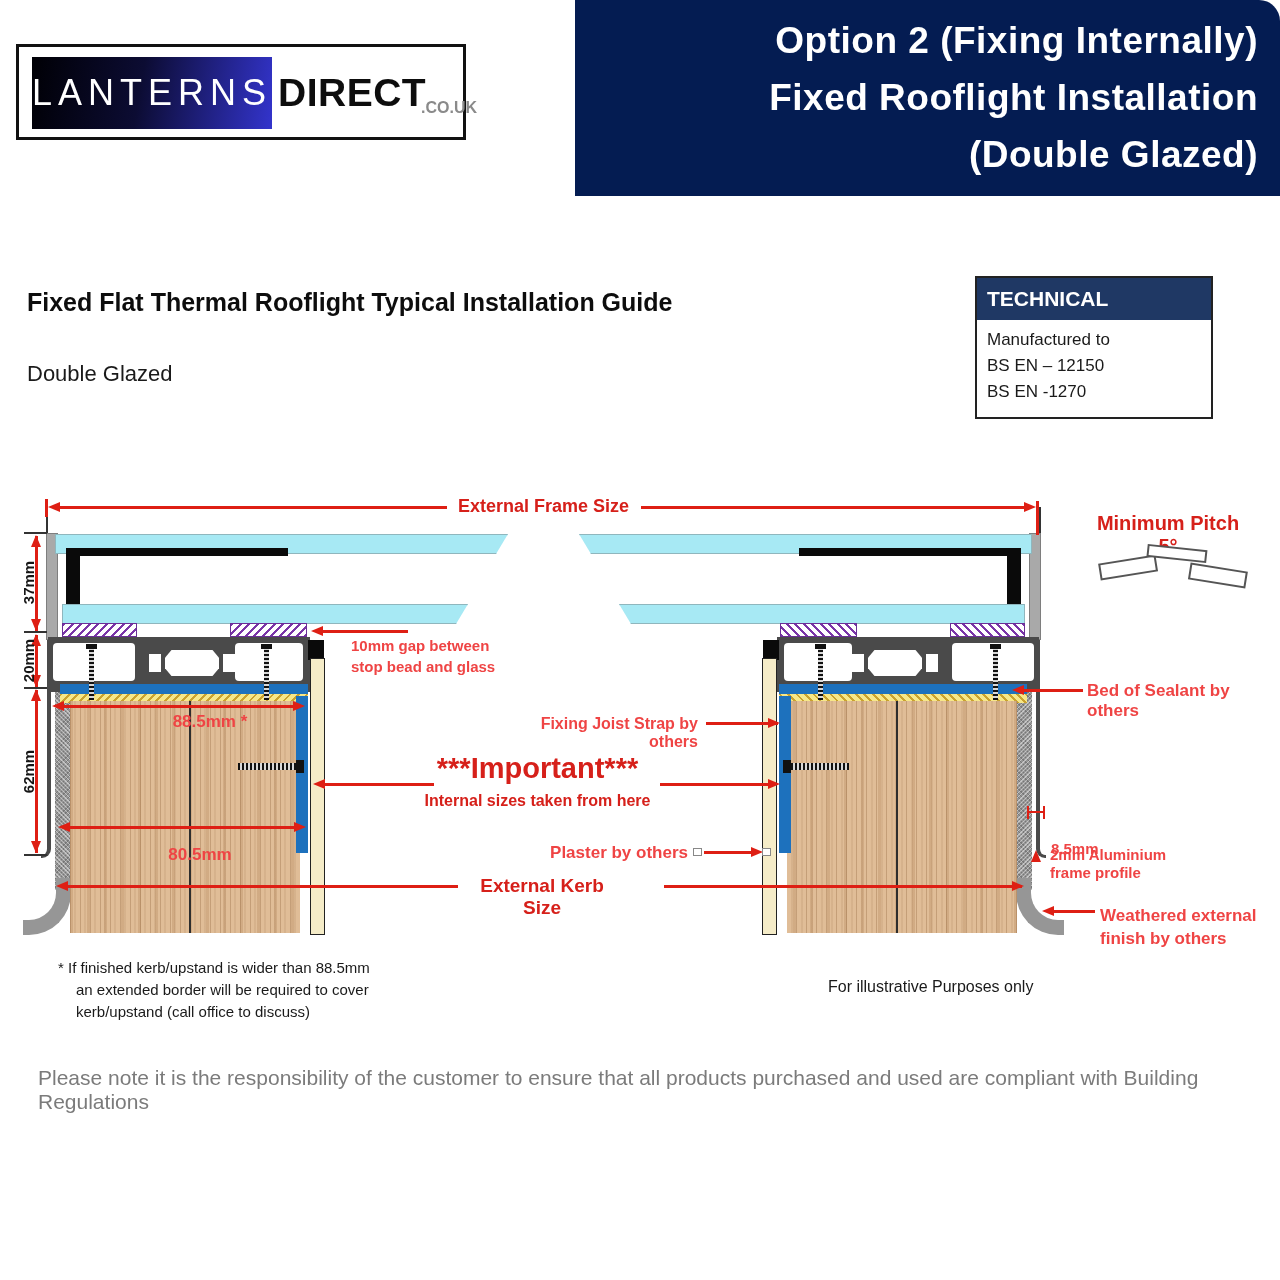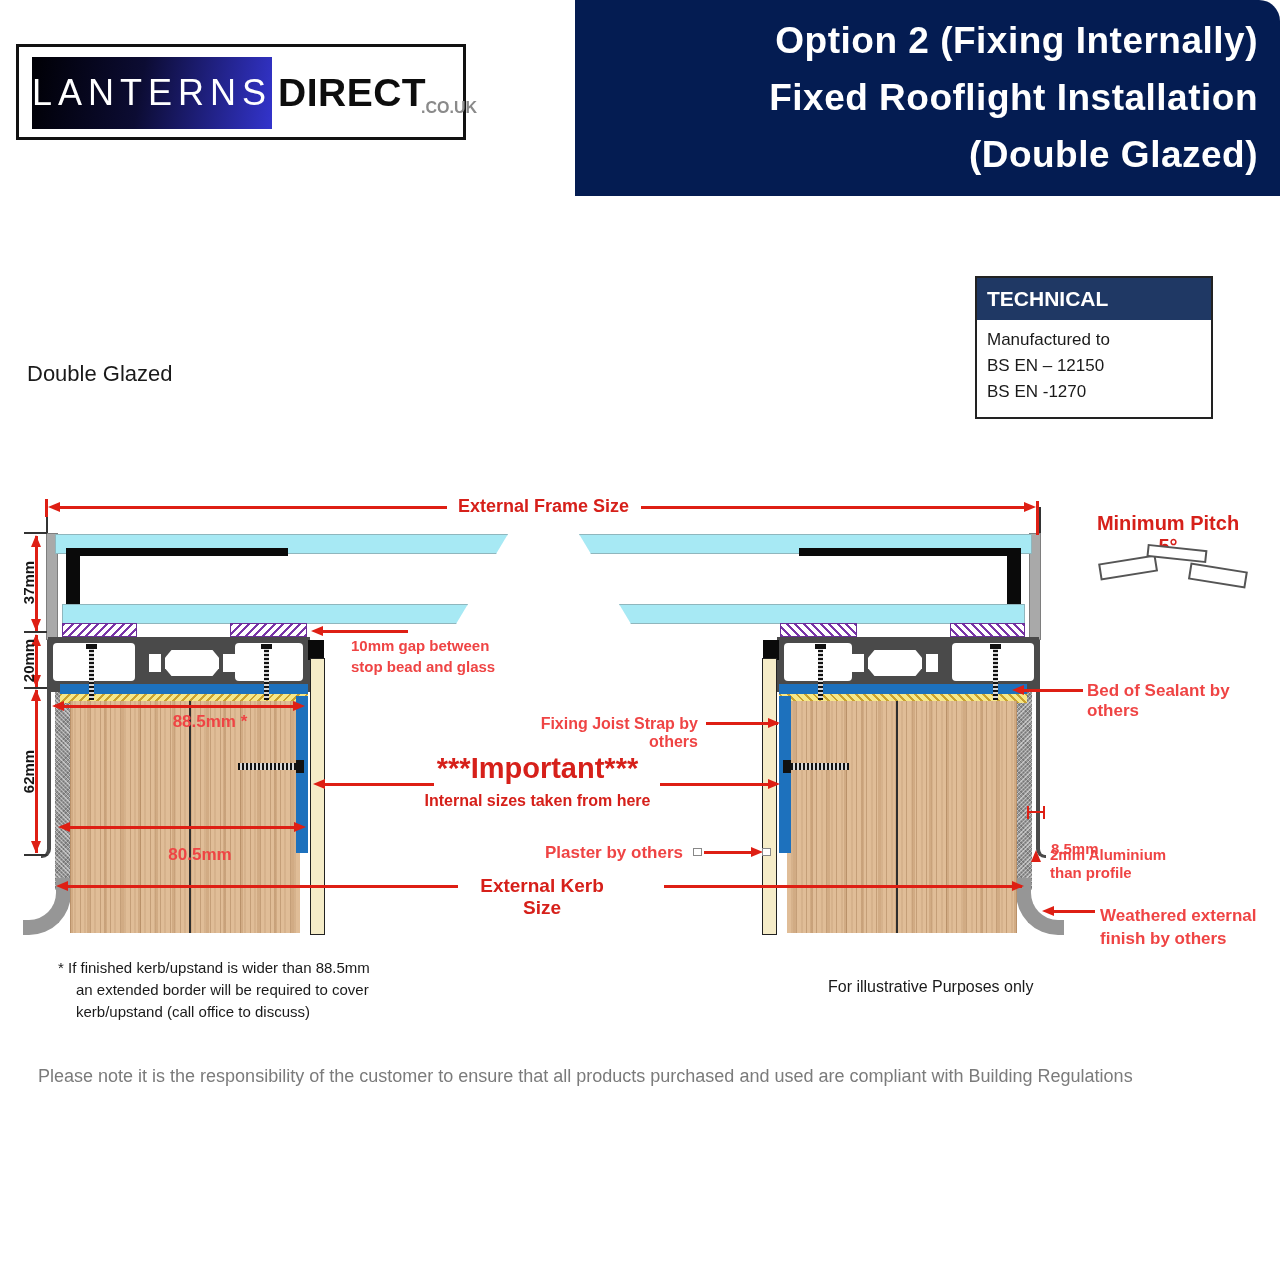--- a/index.html
+++ b/index.html
@@ -78,39 +78,40 @@
   .extTick{position:absolute;left:0;top:7px;width:2px;height:27px;background:#333;}
   .screwV{position:absolute;top:148px;width:5px;height:52px;background:repeating-linear-gradient(0deg,#111 0 2px,#d8d8d8 2px 4px);}
   .screwV::before{content:"";position:absolute;left:-3px;top:-4px;width:11px;height:5px;background:#111;}
   .s1{left:43px;} .s2{left:218px;}
   .screwH{position:absolute;left:192px;top:263px;width:60px;height:7px;background:repeating-linear-gradient(90deg,#111 0 2px,#d8d8d8 2px 4px);}
   .screwHead{position:absolute;left:250px;top:260px;width:8px;height:13px;background:#111;}
 
   .sq{position:absolute;width:9px;height:8px;background:#fff;border:1.5px solid #888;box-sizing:border-box;}
 
   .note{position:absolute;font-size:15px;color:#1a1a1a;}
-  .footer{position:absolute;left:38px;top:1066px;font-size:18px;color:#7b7b7b;}
+  .footer{position:absolute;left:38px;top:1066px;font-size:21px;color:#7b7b7b;}
 </style>
 </head>
 <body>
 
 <div class="canvas">
 
   <div class="banner">
     <div>Option 2 (Fixing Internally)</div>
     <div>Fixed Rooflight Installation</div>
     <div>(Double Glazed)</div>
   </div>
 
   <div class="logo-box">
     <div class="logo-grad">LANTERNS</div>
     <div class="logo-direct">DIRECT</div>
     <div class="logo-couk">.CO.UK</div>
   </div>
 
+  <div class="title-main">Fixed Flat Thermal Rooflight Typical Installation Guide</div>
   <div class="title-sub">Double Glazed</div>
 
   <div class="tech">
     <div class="tech-head">TECHNICAL</div>
     <div class="tech-body">
       <div>Manufactured to</div>
       <div>BS EN – 12150</div>
       <div>BS EN -1270</div>
     </div>
   </div>
@@ -232,38 +233,38 @@
   <div class="rline" style="left:706px;top:722px;width:72px;"></div>
   <div class="arrR" style="left:768px;top:718px;"></div>
 
   <div class="rtext" style="left:420px;top:752px;width:235px;text-align:center;font-size:29px;">***Important***</div>
   <div class="rtext" style="left:420px;top:792px;width:235px;text-align:center;font-size:16px;">Internal sizes taken from here</div>
   <div class="arrL" style="left:313px;top:779px;"></div>
   <div class="rline" style="left:324px;top:783px;width:110px;"></div>
   <div class="rline" style="left:660px;top:783px;width:110px;"></div>
   <div class="arrR" style="left:768px;top:779px;"></div>
 
-  <div class="btext" style="left:540px;top:843px;width:148px;text-align:center;font-size:17px;">Plaster by others</div>
+  <div class="btext" style="left:540px;top:843px;width:148px;text-align:right;font-size:17px;">Plaster by others</div>
   <div class="sq" style="left:693px;top:848px;"></div>
   <div class="rline" style="left:704px;top:851px;width:50px;"></div>
   <div class="arrR" style="left:751px;top:847px;"></div>
   <div class="sq" style="left:762px;top:848px;"></div>
 
   <div class="arrL" style="left:1012px;top:685px;"></div>
   <div class="rline" style="left:1023px;top:689px;width:60px;"></div>
   <div class="btext" style="left:1087px;top:681px;font-size:17px;">Bed of Sealant by others</div>
 
   <div class="rvline" style="left:1027px;top:806px;height:13px;width:2px;"></div>
   <div class="rline" style="left:1027px;top:811px;width:17px;height:2px;"></div>
   <div class="rvline" style="left:1043px;top:806px;height:13px;width:2px;"></div>
   <div class="btext" style="left:1051px;top:804px;font-size:15px;margin-top:36px;">8.5mm</div>
 
   <div class="arrU" style="left:1031px;top:850px;border-bottom-color:#de1f14;"></div>
   <div class="btext" style="left:1050px;top:846px;font-size:15px;">2mm Aluminium</div>
-  <div class="btext" style="left:1050px;top:864px;font-size:15px;">than profile</div>
+  <div class="btext" style="left:1050px;top:864px;font-size:15px;">frame profile</div>
 
   <div class="arrL" style="left:1042px;top:906px;"></div>
   <div class="rline" style="left:1053px;top:910px;width:42px;"></div>
   <div class="btext" style="left:1100px;top:906px;font-size:17px;">Weathered external</div>
   <div class="btext" style="left:1100px;top:929px;font-size:17px;">finish by others</div>
 
   <div class="rtext" style="left:1088px;top:512px;width:160px;text-align:center;font-size:20px;">Minimum Pitch 5°</div>
   <svg class="abs" style="left:1098px;top:542px;" width="150" height="58" viewBox="0 0 150 58">
     <g fill="#ffffff" stroke="#555" stroke-width="2">
       <rect x="2" y="18" width="56" height="15" transform="rotate(-9 30 25)"></rect>

